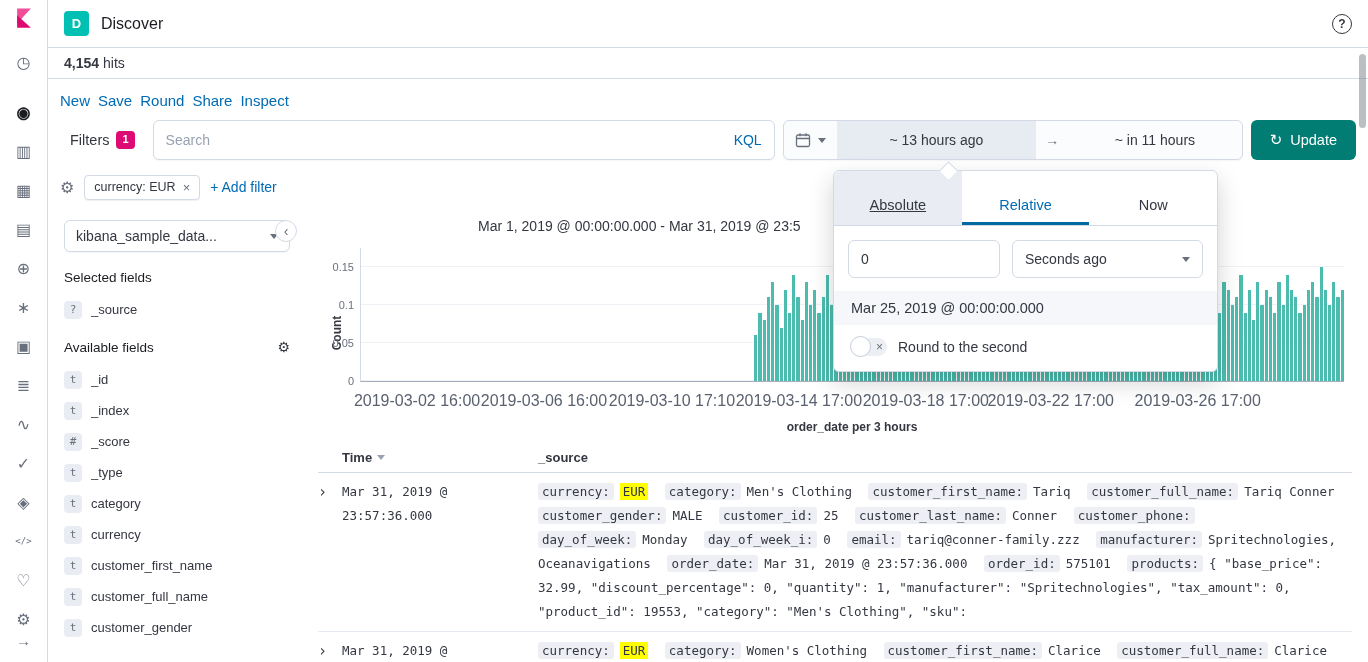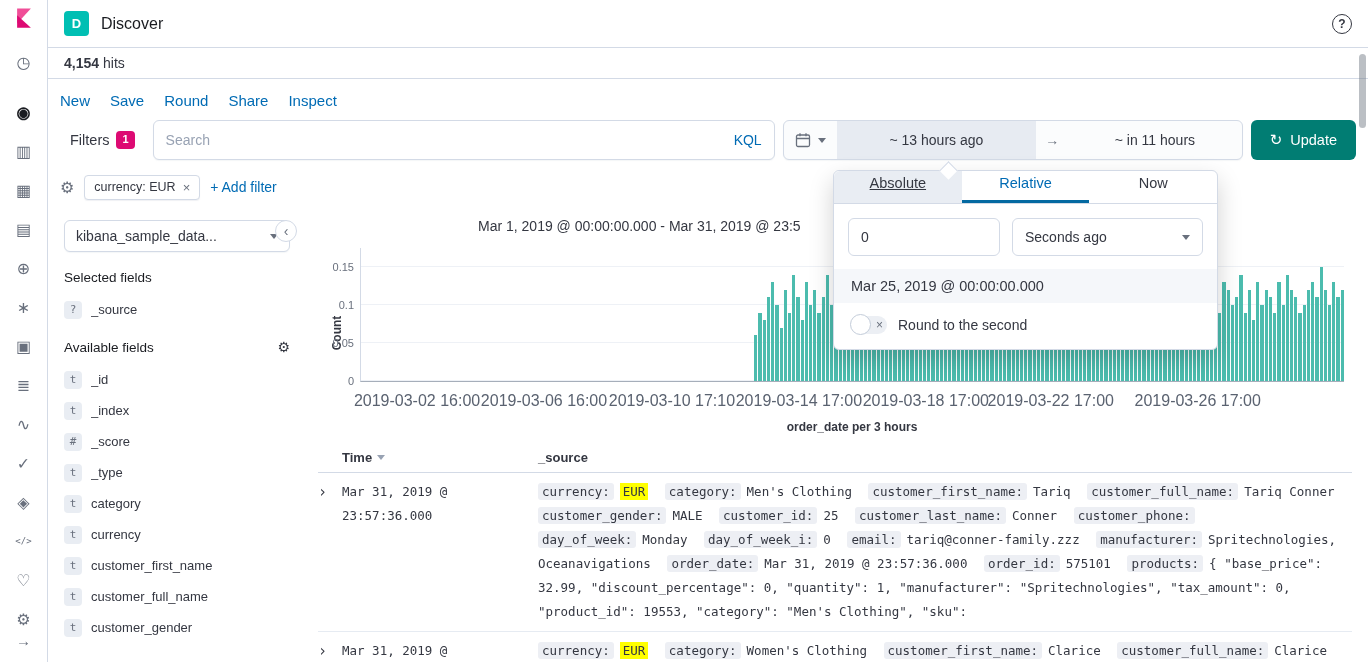--- a/index.html
+++ b/index.html
@@ -15,21 +15,21 @@
   .rail-icon.active{color:#1a1c21;font-weight:bold}
   .rail-collapse{margin-bottom:12px;font-size:15px}
   
   .main{flex:1;display:flex;flex-direction:column;min-width:0}
   .top-bar{height:48px;flex-shrink:0;border-bottom:1px solid #D3DAE6;display:flex;align-items:center;padding:0 16px;gap:12px}
   .app-badge{width:25px;height:25px;background:#00BFB3;color:#fff;font-weight:bold;border-radius:4px;display:flex;align-items:center;justify-content:center;font-size:13px;cursor:pointer}
   .top-title{font-size:16px;color:#1a1c21}
   .help-btn{margin-left:auto;width:20px;height:20px;border:1.6px solid #343741;border-radius:50%;display:flex;align-items:center;justify-content:center;font-size:12px;font-weight:bold;color:#343741;cursor:pointer}
   .hits-bar{height:31px;flex-shrink:0;border-bottom:1px solid #D3DAE6;display:flex;align-items:center;padding:0 16px;font-size:14px;gap:4px}
   .hits-count{font-weight:700}
-  .menu-row{padding:13px 12px 11px;display:flex;gap:20px}
+  .menu-row{padding:13px 12px 11px;display:flex;gap:8px}
   .menu-link{color:#006BB4;font-size:15px;cursor:pointer}
   
   .query-row{display:flex;align-items:center;gap:8px;padding:0 12px;height:40px;margin-bottom:12px}
   .filters-btn{display:flex;align-items:center;gap:7px;padding:0 10px;height:40px;cursor:pointer;font-size:14.5px}
   .filters-badge{background:#DD0A73;color:#fff;font-size:11px;font-weight:700;border-radius:4px;padding:2px 6px;line-height:1.2}
   .search-box{flex:1;height:40px;border:1px solid #D3DAE6;border-radius:6px;background:#fff;display:flex;align-items:center;padding:0 12px;box-shadow:0 1px 1px rgba(152,162,179,.1)}
   .search-input{flex:1;border:none;outline:none;font-size:14px;font-family:inherit;color:#343741;background:transparent}
   .search-input::placeholder{color:#98A2B3}
   .kql{color:#006BB4;font-size:14px;cursor:pointer;padding-left:8px}
   .date-box{width:460px;height:40px;border:1px solid #D3DAE6;border-radius:6px;background:#fbfcfd;display:flex;align-items:center;overflow:hidden;box-shadow:0 1px 1px rgba(152,162,179,.1)}
@@ -80,21 +80,21 @@
   .expand{width:24px;flex-shrink:0;color:#343741;font-size:15px;cursor:pointer;line-height:24px}
   .time-cell{width:196px;flex-shrink:0}
   .source-cell{flex:1;min-width:0;word-break:break-word}
   .fname{background:#edeff4;border-radius:3px;padding:1px 4px;margin-right:6px;white-space:nowrap}
   .fval{margin-right:9px}
   .fval.hl{background:#FFFF00;padding:1px 3px;margin-right:9px}
   
   .popover{position:absolute;left:833px;top:170px;width:385px;background:#fff;border:1px solid #D3DAE6;border-radius:6px;box-shadow:0 10px 24px rgba(0,0,0,.18);z-index:100}
   .pop-arrow{position:absolute;top:-7px;left:108px;width:13px;height:13px;background:#fff;border-left:1px solid #D3DAE6;border-top:1px solid #D3DAE6;transform:rotate(45deg)}
   .pop-tabs{display:flex;border-bottom:1px solid #D3DAE6;border-radius:6px 6px 0 0;overflow:hidden}
-  .pop-tab{flex:1;text-align:center;padding:4px 0 9px;font-size:14.5px;cursor:pointer;margin-bottom:-1px}
+  .pop-tab{flex:1;text-align:center;padding:26px 0 9px;font-size:14.5px;cursor:pointer;margin-bottom:-1px}
   .pop-tab.hovered{background:#e9edf3;text-decoration:underline}
   .pop-tab.selected{color:#006BB4;border-bottom:4px solid #0369a1}
   .pop-row{display:flex;gap:12px;padding:14px 14px 13px}
   .pop-input{width:152px;height:38px;border:1px solid #D3DAE6;border-radius:6px;padding:0 12px;font-size:14px;font-family:inherit;color:#343741;background:#fff;outline:none}
   .pop-select{flex:1;height:38px;border:1px solid #D3DAE6;border-radius:6px;background:#fff;display:flex;align-items:center;justify-content:space-between;padding:0 12px;font-size:14px;cursor:pointer}
   .pop-preview{background:#f5f7fa;padding:9px 17px;font-size:14.5px;color:#343741}
   .pop-round{display:flex;align-items:center;gap:11px;padding:13px 17px 15px}
   .toggle{position:relative;width:36px;height:18px;border-radius:9px;background:#eceff4;cursor:pointer;flex-shrink:0}
   .knob{position:absolute;left:-1px;top:-2px;width:21px;height:21px;border-radius:50%;background:#fff;border:1px solid #c3ccd9}
   .toggle .tx{position:absolute;right:4px;top:0;font-size:12px;color:#69707D;line-height:18px}

